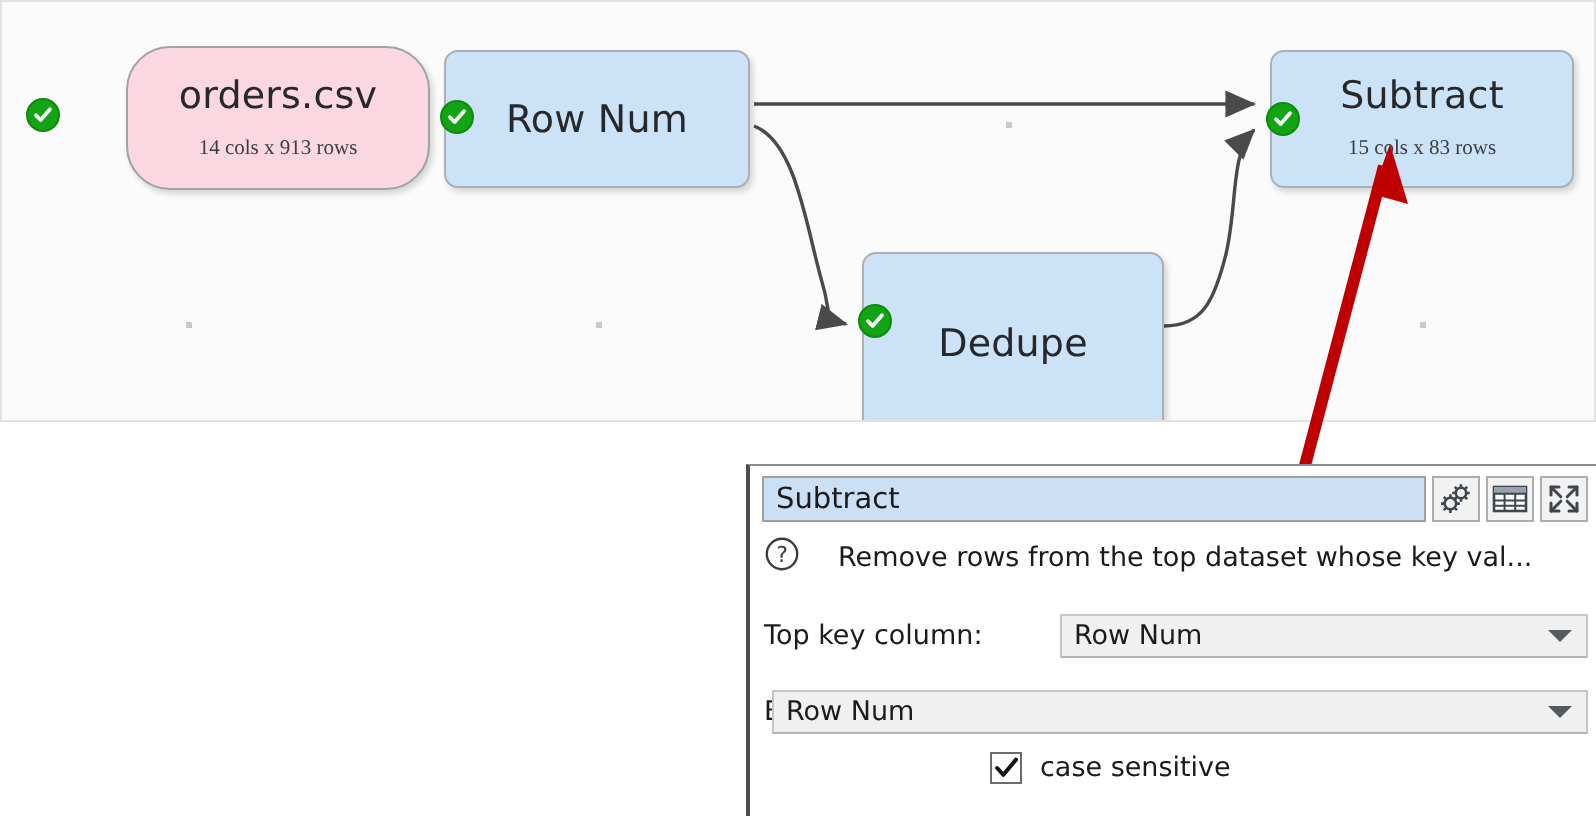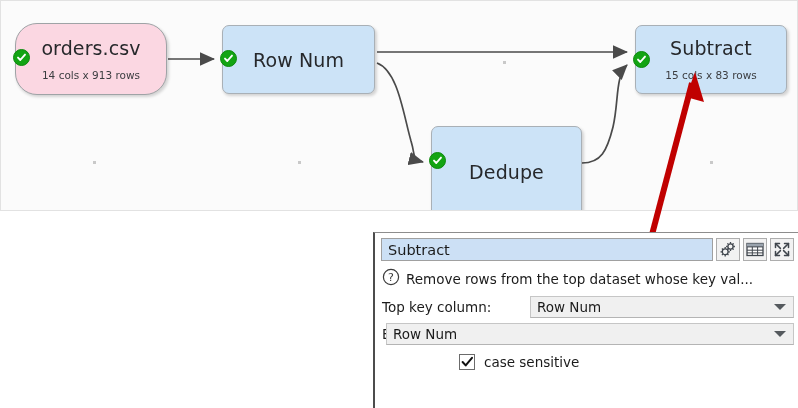--- a/index.html
+++ b/index.html
@@ -61,26 +61,28 @@
     line-height: 22px;
     letter-spacing: 0.1px;
     white-space: nowrap;
   }
   .node .node-sub {
     font-size: 10.5px;
     color: #3b3d40;
     line-height: 14px;
     margin-top: 9px;
     white-space: nowrap;
+    font-family: Liberation Serif, serif;
   }
 
   .node.node-pink {
     background: #fbd7e2;
     border: 1.4px solid #9fa3a6;
     border-radius: 22px;
+    margin-left: 48px;
   }
   .node.node-blue {
     background: #cce3f7;
     border: 1.2px solid #a9b0b6;
     border-radius: 7px;
   }
 
   .status-badge {
     position: absolute;
     width: 17px;
@@ -166,27 +168,28 @@
     align-items: center;
     gap: 6px;
     padding: 3px 6px 2px 7px;
   }
   .help-icon { flex: 0 0 auto; }
   .help-text {
     font-size: 13.5px;
     color: #1b1b1b;
     white-space: nowrap;
     overflow: hidden;
+    margin-left: 13px;
   }
 
   .form-row {
     display: flex;
     align-items: center;
     padding: 1px 2px 1px 7px;
-    margin-top: 3px;
+    margin-top: 14px;
   }
   .form-label {
     font-size: 13.5px;
     color: #1b1b1b;
     white-space: nowrap;
     flex: 0 0 auto;
   }
   #label-top    { width: 148px; }
   #label-bottom { width: 0px; padding-right: 4px; }
 
@@ -214,21 +217,21 @@
     border-left: 6px solid transparent;
     border-right: 6px solid transparent;
     border-top: 6px solid #555a5e;
     flex: 0 0 auto;
   }
 
   .check-row {
     display: flex;
     align-items: center;
     gap: 9px;
-    padding-left: 84px;
+    padding-left: 120px;
     margin-top: 8px;
   }
   .checkbox {
     width: 16px;
     height: 16px;
     border: 1px solid #6b6b6b;
     background: #ffffff;
     box-sizing: border-box;
     display: flex;
     align-items: center;

